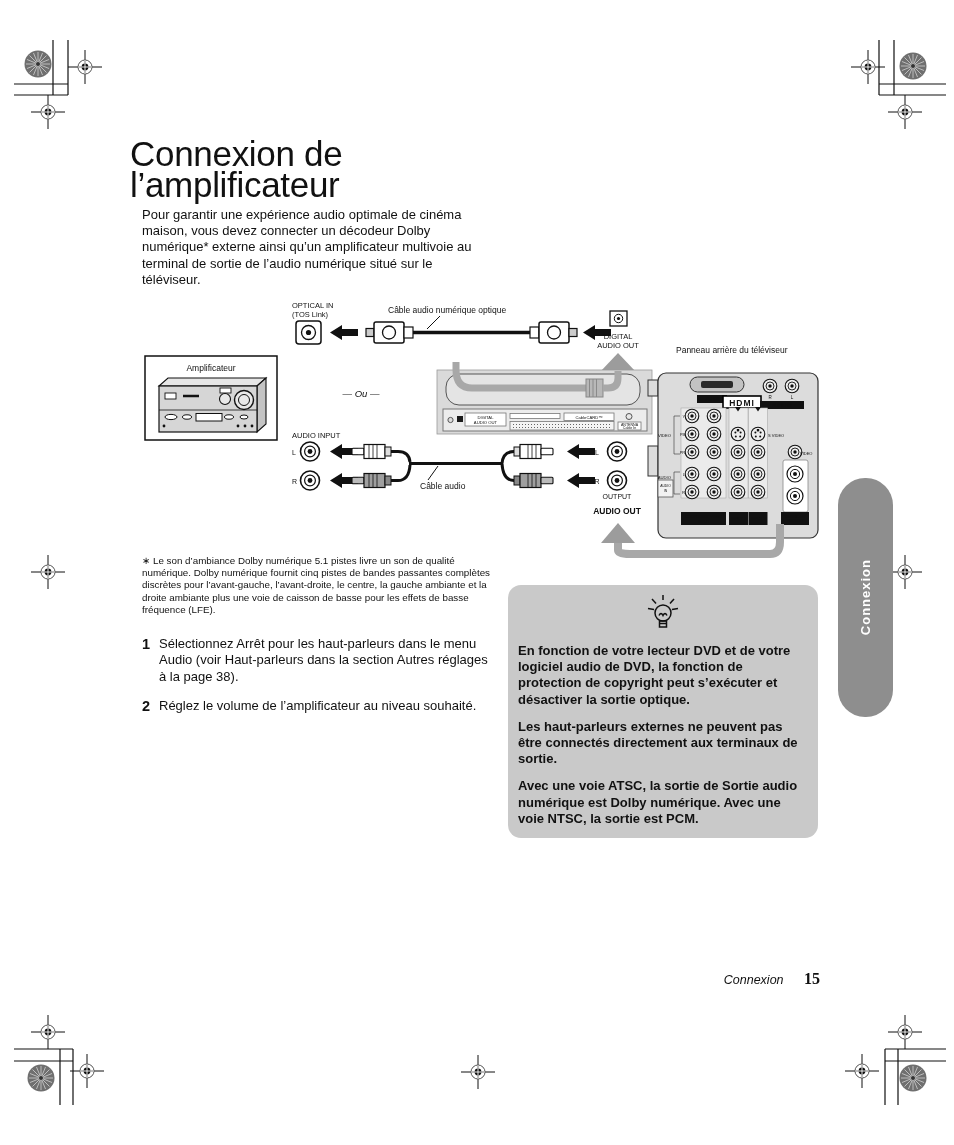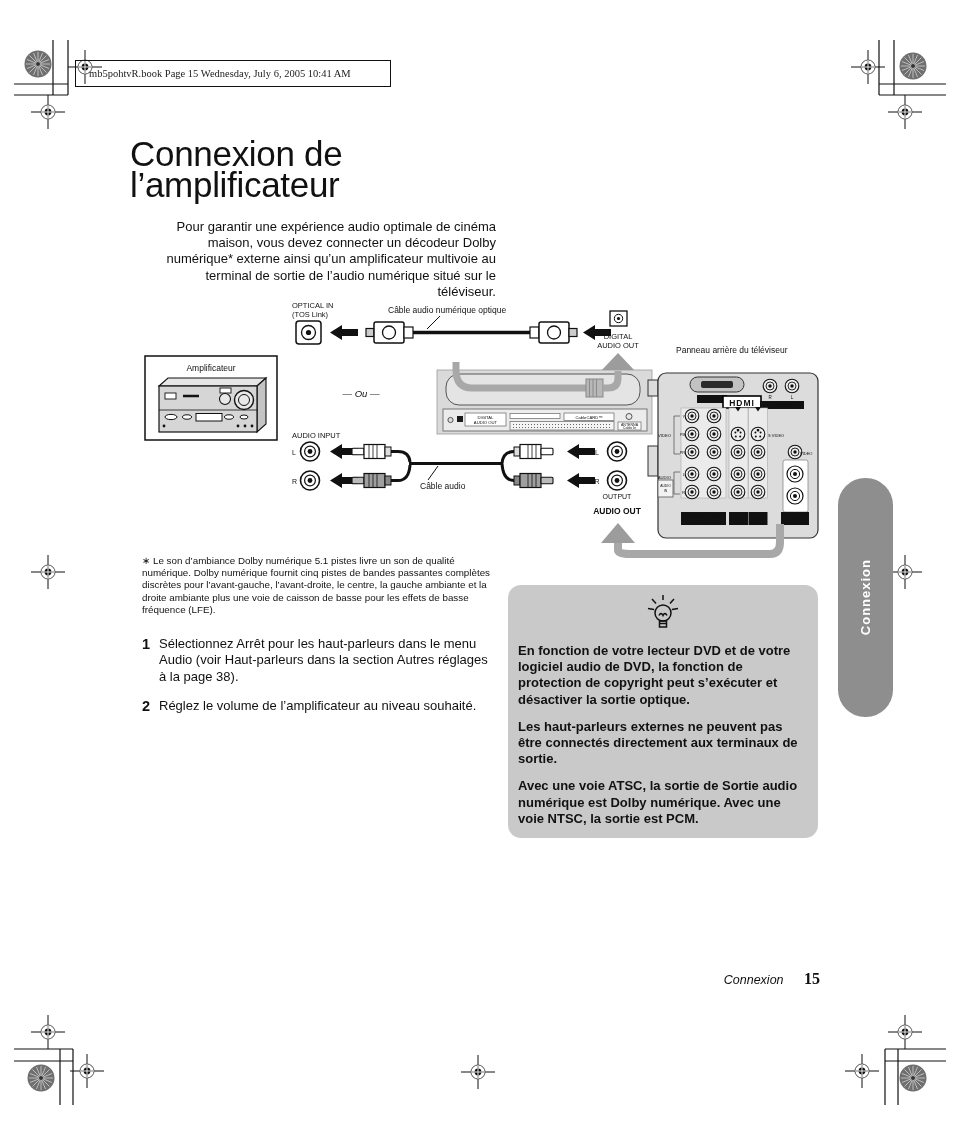--- a/index.html
+++ b/index.html
@@ -4,21 +4,21 @@
 <style>
   html,body{margin:0;padding:0;background:#fff;}
   .page{position:relative;width:954px;height:1145px;background:#fff;overflow:hidden;
         font-family:"Liberation Sans",sans-serif;color:#111;}
   .marks{position:absolute;left:0;top:0;z-index:1;pointer-events:none;}
   .header-box{position:absolute;left:75px;top:60px;width:316px;height:27px;border:1.5px solid #111;
         display:flex;align-items:center;padding-left:13px;box-sizing:border-box;z-index:2;}
   .header-box span{font-family:"Liberation Serif",serif;font-size:10.5px;color:#222;}
   .title{position:absolute;left:130px;top:138px;font-size:35px;font-weight:normal;line-height:31px;
         letter-spacing:-0.3px;z-index:2;}
-  .intro{position:absolute;left:142px;top:207px;width:342px;font-size:13px;line-height:16.2px;z-index:2;margin:12px;text-align:right;}
+  .intro{position:absolute;left:142px;top:207px;width:342px;font-size:13px;line-height:16.2px;z-index:2;margin:0;}
   .diagram{position:absolute;left:140px;top:296px;z-index:2;}
   .footnote{position:absolute;left:142px;top:555px;width:352px;font-size:9.8px;line-height:12.2px;margin:0;z-index:2;}
   .steps{position:absolute;left:142px;top:636px;width:348px;z-index:2;}
   .step{display:flex;gap:7px;}
   .step + .step{margin-top:13px;}
   .step-num{font-weight:bold;font-size:14.5px;line-height:16px;min-width:10px;}
   .step p{margin:0;font-size:13px;line-height:16.3px;}
   .tip{position:absolute;left:508px;top:585px;width:310px;height:253px;background:#c9c9c9;
        border-radius:13px;box-sizing:border-box;padding:6px 10px;z-index:2;}
   .tip .bulb{display:block;margin:2px auto 0 auto;}
@@ -80,23 +80,20 @@
     <use href="#reg" x="905" y="112"></use>
     <use href="#reg" x="48" y="572"></use>
     <use href="#reg" x="905" y="572"></use>
     <use href="#reg" x="48" y="1032"></use>
     <use href="#reg" x="87" y="1071"></use>
     <use href="#reg" x="905" y="1032"></use>
     <use href="#reg" x="862" y="1071"></use>
     <use href="#reg" x="478" y="1072"></use>
   </svg>
 
-  <div class="header-box">
-    <span>mb5pohtvR.book  Page 15  Wednesday, July 6, 2005  10:41 AM</span>
-  </div>
 
   <h1 class="title" style="margin:0;">
     <span>Connexion de</span><br>
     <span>l’amplificateur</span>
   </h1>
 
   <p class="intro">Pour garantir une expérience audio optimale de cinéma maison, vous devez connecter un décodeur Dolby numérique* externe ainsi qu’un amplificateur multivoie au terminal de sortie de l’audio numérique situé sur le téléviseur.</p>
 
   <svg class="diagram" width="680" height="264" viewBox="0 0 680 264">
     <defs>

